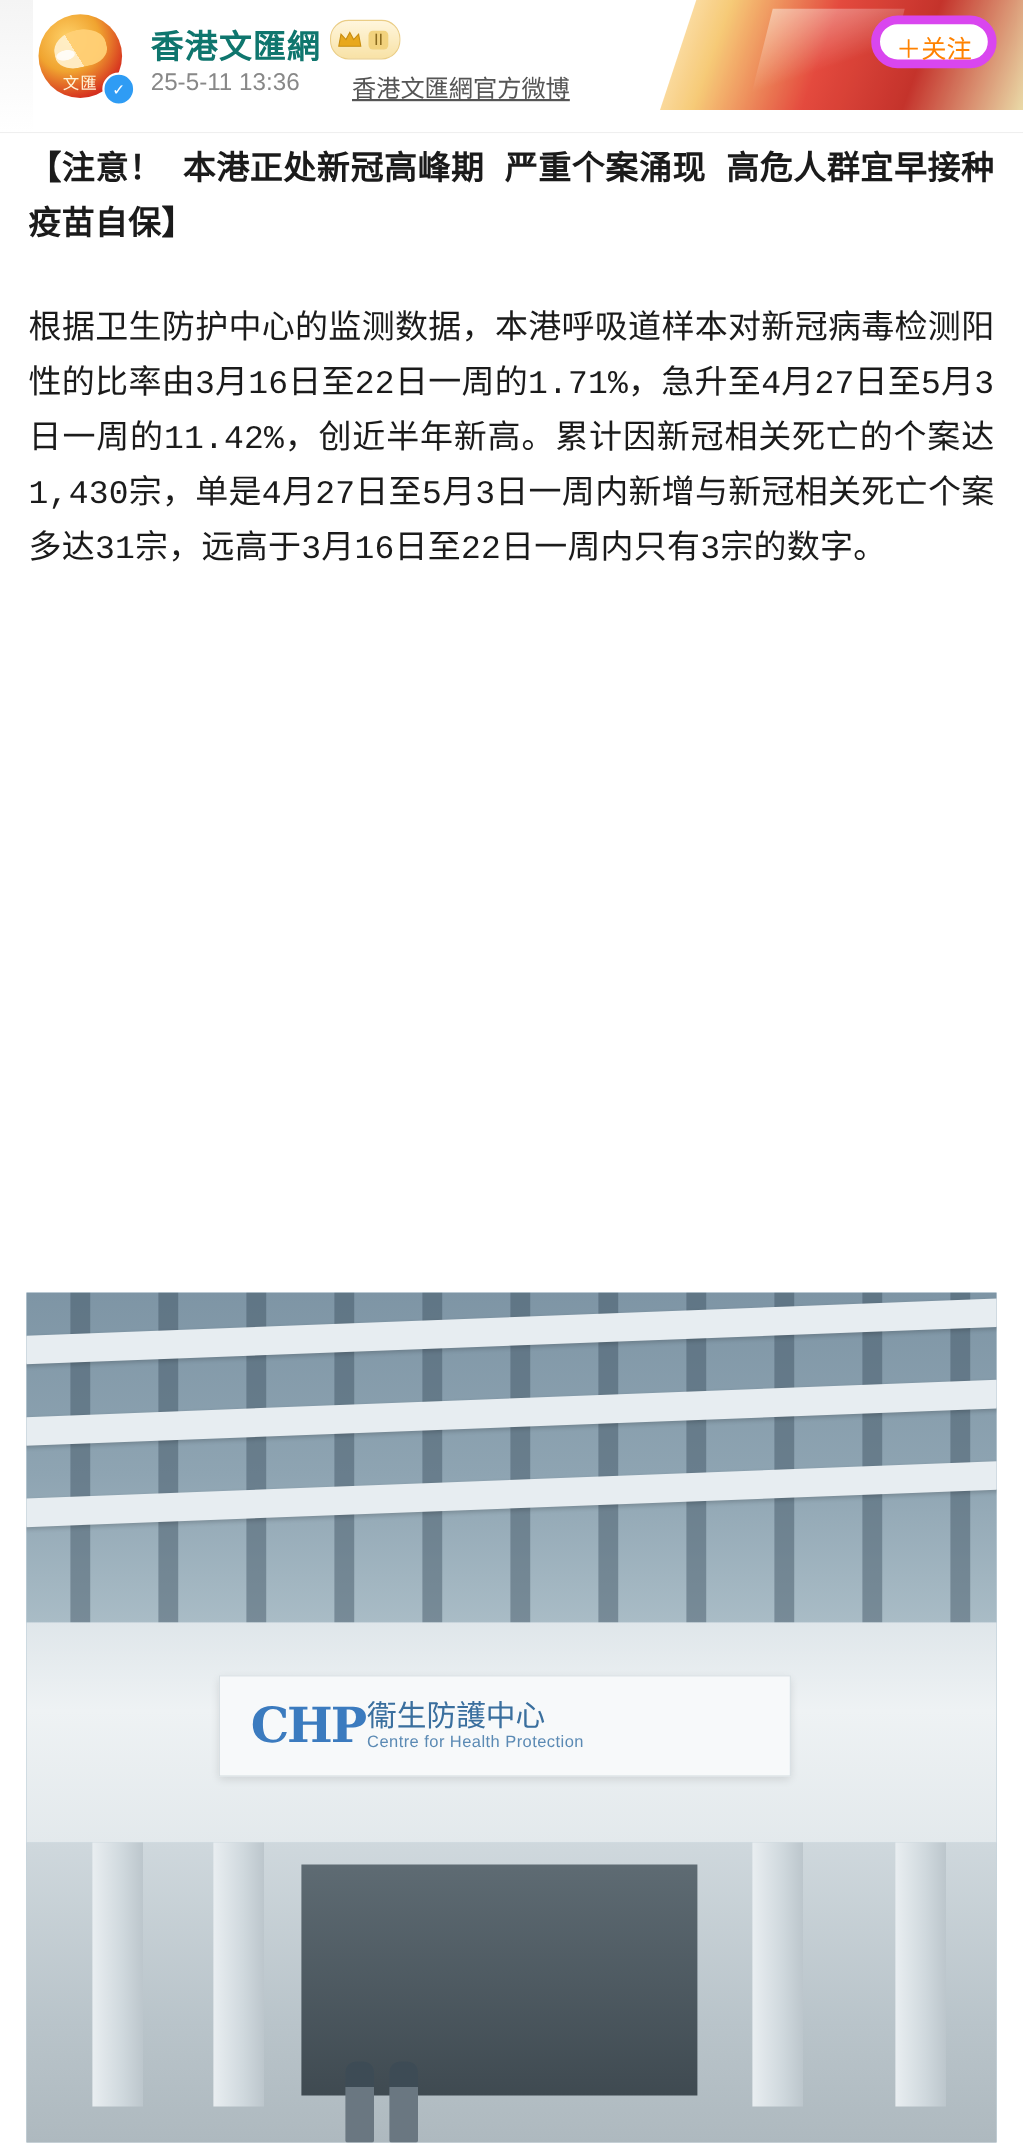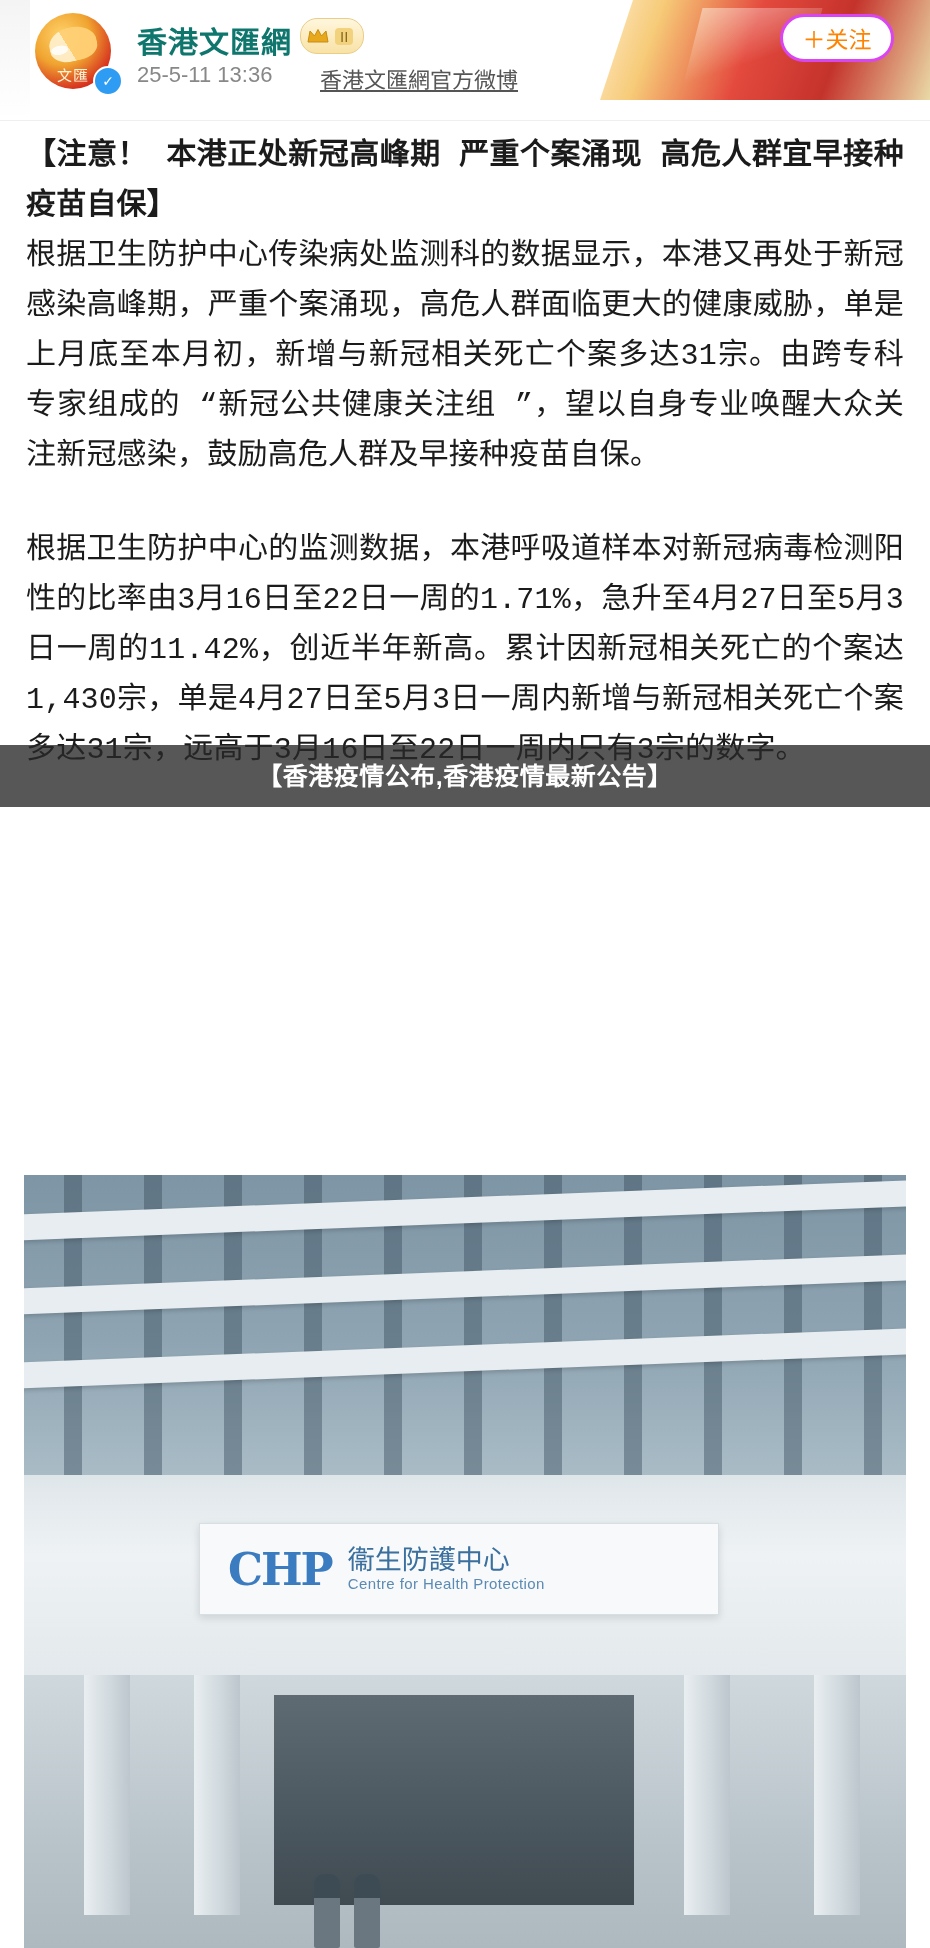--- a/index.html
+++ b/index.html
@@ -139,25 +139,25 @@
   .post-source {
     position: absolute;
     left: 320px; top: 62px;
     font-size: 22px;
     color: #555555;
     text-decoration: underline;
   }
 
   .follow-btn {
     position: absolute;
-    right: 36px; top: 14px;
+    right: 24px; top: 14px;
     width: 114px; height: 48px;
     border-radius: 24px;
     background: #ffffff;
-    border: 3px solid #d946ef;
+    border: 8px solid #d946ef;
     color: #ff8200;
     font-size: 23px;
     line-height: 46px;
     text-align: center;
     font-weight: 500;
     box-sizing: border-box;
   }
 
   
   .content {
@@ -234,21 +234,21 @@
     position: absolute;
     left: 175px; top: 348px;
     width: 520px; height: 92px;
     background: #f7f9fa;
     border: 1px solid #d8dfe3;
     box-shadow: 0 3px 8px rgba(0,0,0,0.12);
     display: flex;
     align-items: center;
     padding-left: 28px;
     box-sizing: border-box;
-    gap: 16px;
+    gap: 2px;
   }
   .chp-logo {
     font-size: 44px;
     color: #3b7bbf;
     font-weight: bold;
     font-family: "DejaVu Serif", serif;
     letter-spacing: -2px;
   }
   .sign-cn {
     font-size: 27px;
@@ -310,25 +310,23 @@
     </div>
 
     <div class="post-time">25-5-11 13:36</div>
     <div class="post-source">香港文匯網官方微博</div>
 
     <div class="follow-btn">＋关注</div>
   </div>
 
   <div class="content">
     <p class="para title">【注意！ 本港正处新冠高峰期 严重个案涌现 高危人群宜早接种疫苗自保】</p>
-    <p class="para"> 根据卫生防护中心传染病处监测科的数据显示，本港又再处于新冠感染高峰期，严重个案涌现，高危人群面临更大的健康威胁，单是上月底至本月初，新增与新冠相关死亡个案多达31宗。由跨专科专家组成的 “新冠公共健康关注组 ”，望以自身专业唤醒大众关注新冠感染，鼓励高危人群及早接种疫苗自保。</p>
     <p class="para spaced">根据卫生防护中心的监测数据，本港呼吸道样本对新冠病毒检测阳性的比率由3月16日至22日一周的1.71%，急升至4月27日至5月3日一周的11.42%，创近半年新高。累计因新冠相关死亡的个案达1,430宗，单是4月27日至5月3日一周内新增与新冠相关死亡个案多达31宗，远高于3月16日至22日一周内只有3宗的数字。</p>
   </div>
 
-  <div class="watermark">【香港疫情公布,香港疫情最新公告】</div>
 
   <div class="photo-wrap">
     <div class="sky"></div>
     <div class="bld-top">
       <div class="win-col" style="left:40px"></div>
       <div class="win-col" style="left:120px"></div>
       <div class="win-col" style="left:200px"></div>
       <div class="win-col" style="left:280px"></div>
       <div class="win-col" style="left:360px"></div>
       <div class="win-col" style="left:440px"></div>

